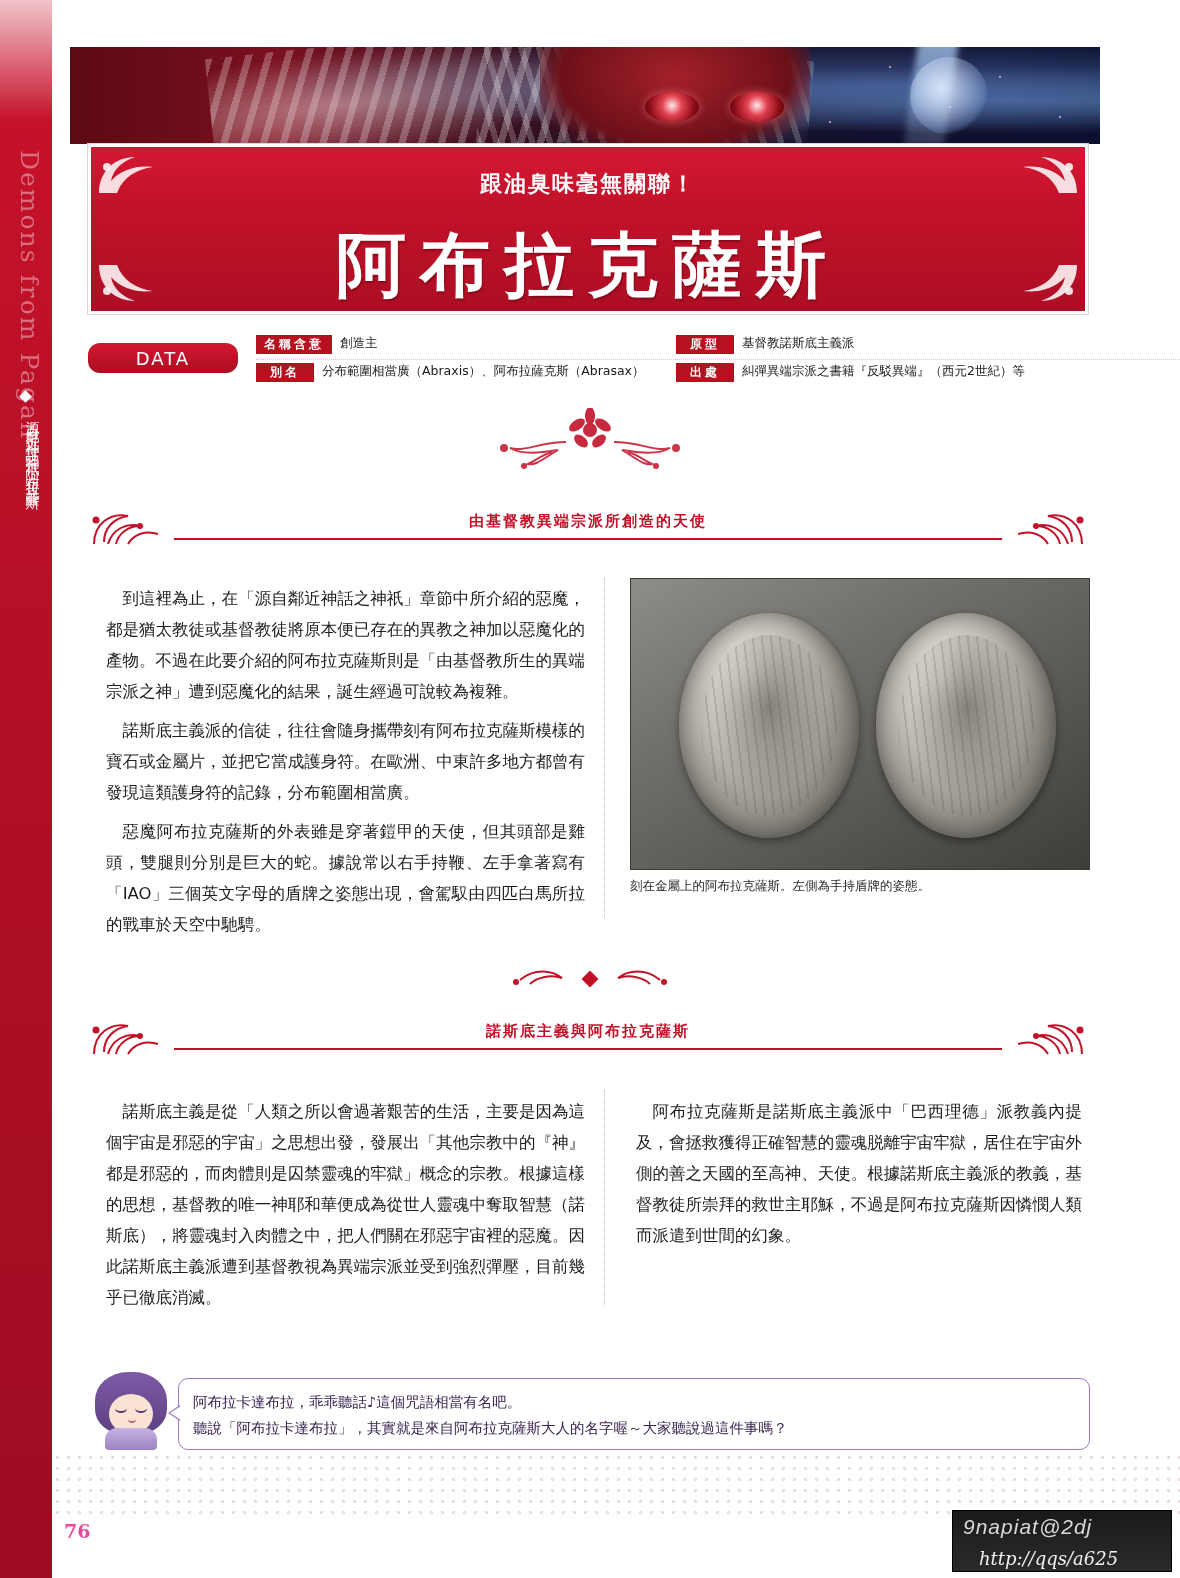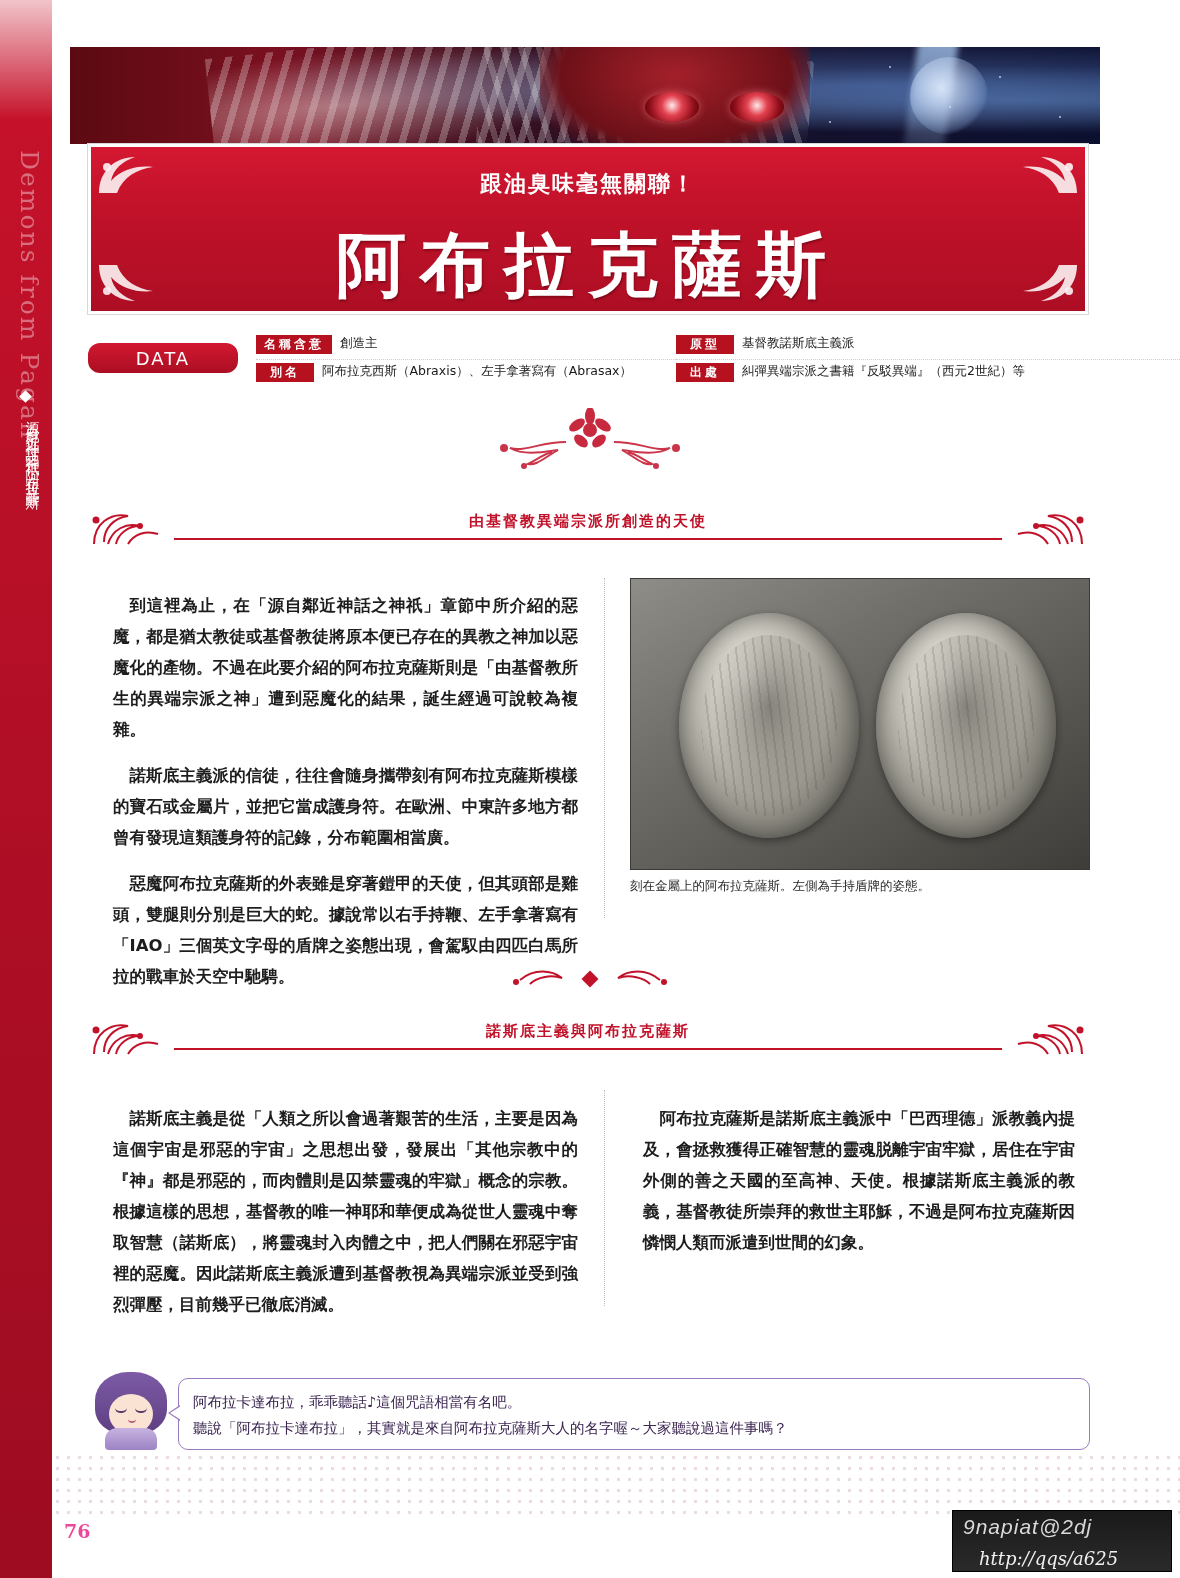--- a/index.html
+++ b/index.html
@@ -154,21 +154,21 @@
     font-family:"DejaVu Sans","Liberation Sans",sans-serif;
   }
   .sh-orn { position:absolute; top:-4px; color:#c2122a; }
   
   .body-col {
     position:absolute;
     font-size:16.5px; line-height:31px; color:#1d1d1d;
     text-align:justify;
     font-family:"DejaVu Sans","Liberation Sans",sans-serif;
   }
-  .body-col p { margin:15px; text-indent:1em;font-weight:bold; }
+  .body-col p { margin:8px; text-indent:1em; }
   .vdots {
     position:absolute; border-left:1px dotted #bdbdbd;
   }
   
   .photo {
     position:absolute; left:630px; top:578px; width:460px; height:292px;
     background:linear-gradient(150deg,#8e8d88 0%, #6f6e69 35%, #55544f 70%, #3e3d39 100%);
     border:1px solid #3a3a36;
     overflow:hidden;
   }
@@ -310,21 +310,21 @@
   <div class="data-badge">DATA</div>
 
   <div class="data-col" style="left:168px; top:0; width:480px;">
     <div class="data-row">
       <span class="dlabel">名稱含意</span>
       <span>創造主</span>
     </div>
     <div style="height:3px;border-bottom:1px dotted #cfcfcf;margin:2px 0 3px 0;"></div>
     <div class="data-row">
       <span class="dlabel">別名</span>
-      <span>阿布拉克西斯（Abraxis）、左手拿著寫有（Abrasax）</span>
+      <span>分布範圍相當廣（Abraxis）、阿布拉薩克斯（Abrasax）</span>
     </div>
   </div>
 
   <div class="data-col" style="left:588px; top:0; width:510px;">
     <div class="data-row">
       <span class="dlabel">原型</span>
       <span>基督教諾斯底主義派</span>
     </div>
     <div style="height:3px;border-bottom:1px dotted #cfcfcf;margin:2px 0 3px 0;"></div>
     <div class="data-row">

